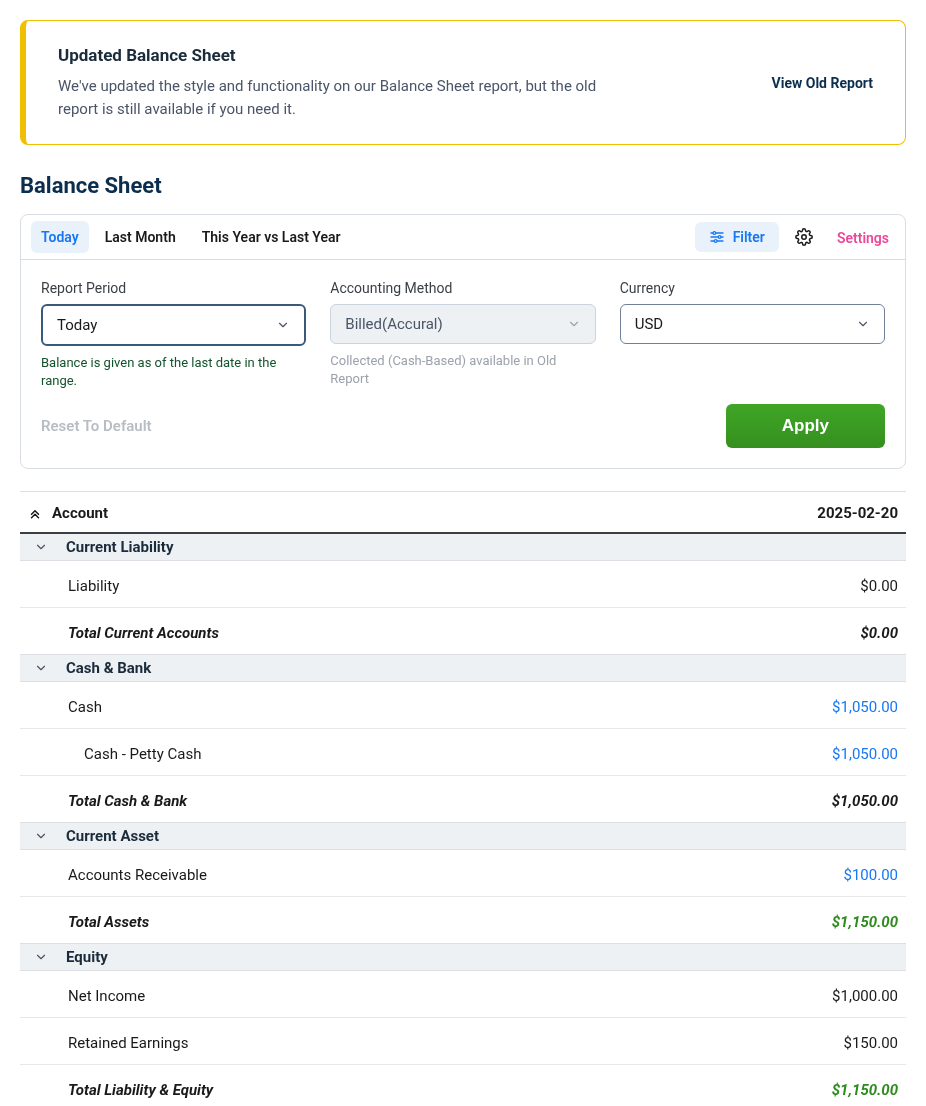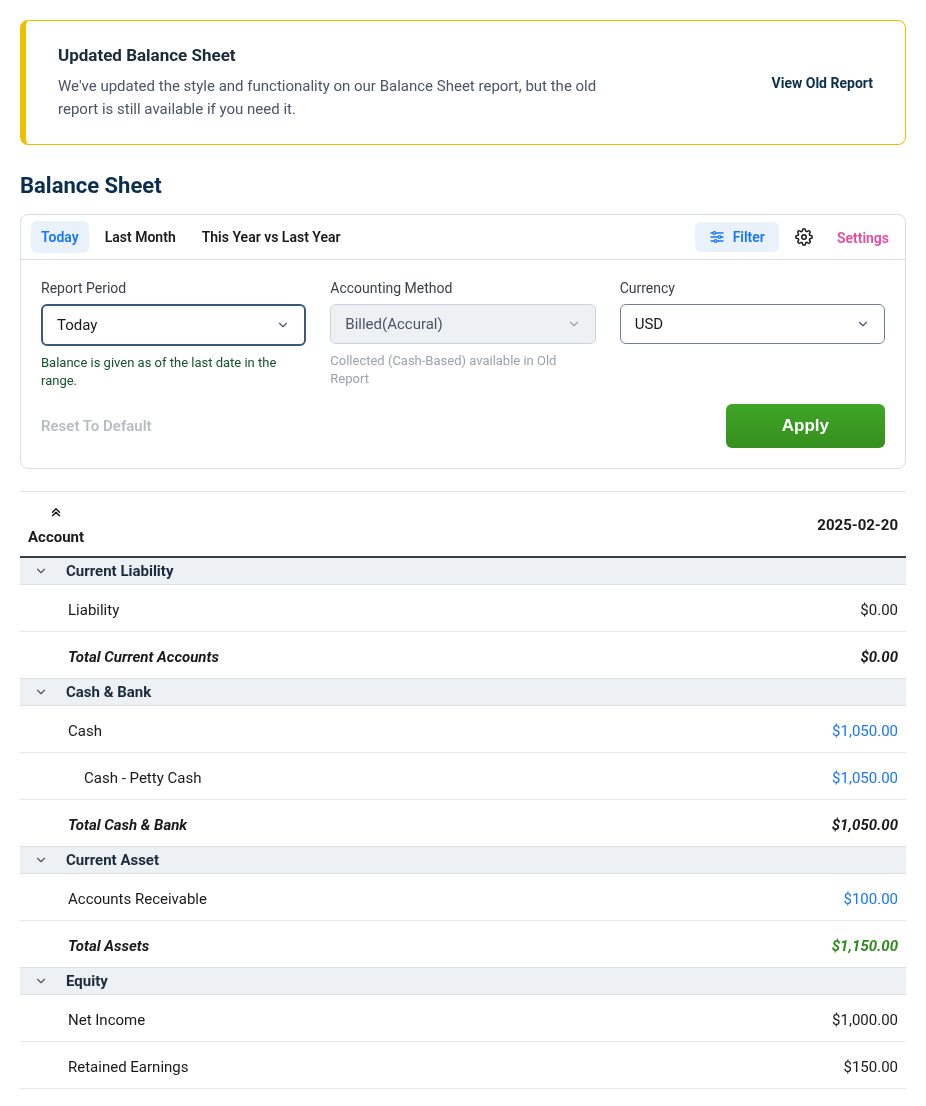--- a/index.html
+++ b/index.html
@@ -193,21 +193,20 @@
       padding: 12px 8px 10px 8px;
       border-bottom: 2px solid #3a3f45;
       font-weight: 700;
       font-size: 15px;
       color: #1a1a1a;
     }
     .header-left {
       display: flex;
       align-items: center;
       gap: 10px;
-      flex-direction: column;
     }
     .section-header {
       display: flex;
       align-items: center;
       gap: 18px;
       padding: 4px 14px;
       background: #eef1f4;
       border-bottom: 1px solid #dcdfe4;
       font-weight: 700;
       font-size: 15px;

